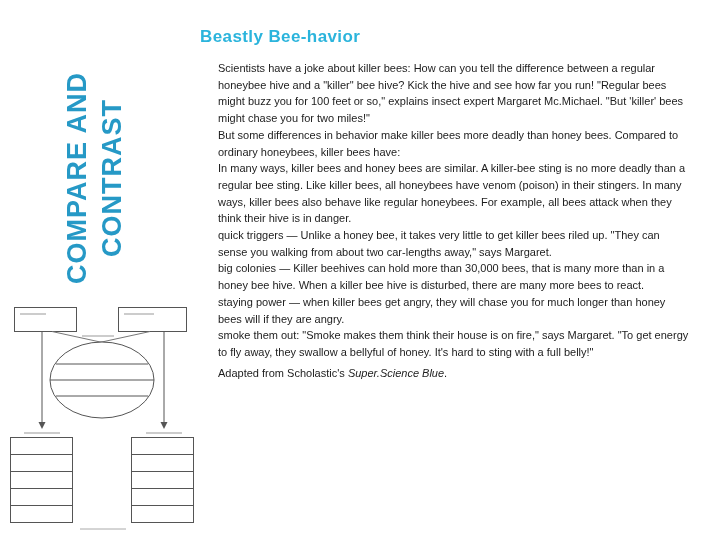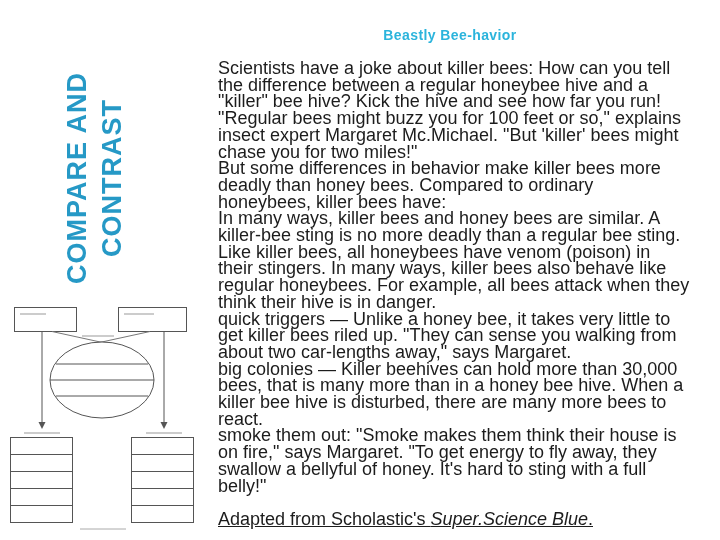--- a/index.html
+++ b/index.html
@@ -12,22 +12,21 @@
     position: relative;
     overflow: hidden;
   }
 
   .title {
     position: absolute;
     left: 200px;
     top: 27px;
     width: 500px;
     margin: 0;
-    text-align: center;
-    font-size: 14px;
+    font-size: 17px;
     font-weight: 700;
     color: #2bb4dc;
     letter-spacing: 0.4px;
   }
 
   .vertical-label {
     position: absolute;
     left: -25px;
     top: 138px;
     width: 240px;
@@ -43,26 +42,26 @@
     color: #2699c6;
     letter-spacing: 1px;
   }
   .vertical-label .vl-line { display: block; }
 
   .passage {
     position: absolute;
     left: 218px;
     top: 60px;
     width: 472px;
-    font-size: 18px;
+    font-size: 11px;
     line-height: 16.7px;
     color: #1c1c1c;
   }
   .passage p { margin: 0; }
-  .passage p.attribution { margin-top: 17px; text-decoration: underline; }
+  .passage p.attribution { margin-top: 4px; }
   .attribution i { font-style: italic; }
 
   .diagram {
     position: absolute;
     left: 2px;
     top: 298px;
   }
 </style>
 </head>
 <body>
@@ -118,17 +117,18 @@
 
     <line x1="78" y1="231" x2="124" y2="231" stroke="#aaaaaa"></line>
   </svg>
 
   <div class="passage">
     <p>Scientists have a joke about killer bees: How can you tell the difference between a regular honeybee hive and a "killer" bee hive? Kick the hive and see how far you run! "Regular bees might buzz you for 100 feet or so," explains insect expert Margaret Mc.Michael. "But 'killer' bees might chase you for two miles!"</p>
     <p>But some differences in behavior make killer bees more deadly than honey bees. Compared to ordinary honeybees, killer bees have:</p>
     <p>In many ways, killer bees and honey bees are similar. A killer-bee sting is no more deadly than a regular bee sting. Like killer bees, all honeybees have venom (poison) in their stingers. In many ways, killer bees also behave like regular honeybees. For example, all bees attack when they think their hive is in danger.</p>
     <p>quick triggers — Unlike a honey bee, it takes very little to get killer bees riled up. "They can sense you walking from about two car-lengths away," says Margaret.</p>
     <p>big colonies — Killer beehives can hold more than 30,000 bees, that is many more than in a honey bee hive. When a killer bee hive is disturbed, there are many more bees to react.</p>
+    <p>staying power — when killer bees get angry, they will chase you for much longer than honey bees will if they are angry.</p>
     <p>smoke them out: "Smoke makes them think their house is on fire," says Margaret. "To get energy to fly away, they swallow a bellyful of honey. It's hard to sting with a full belly!"</p>
     <p class="attribution"><span>Adapted from Scholastic's </span><i>Super.Science Blue</i><span>.</span></p>
   </div>
 
 </div>
 
 </body></html>

